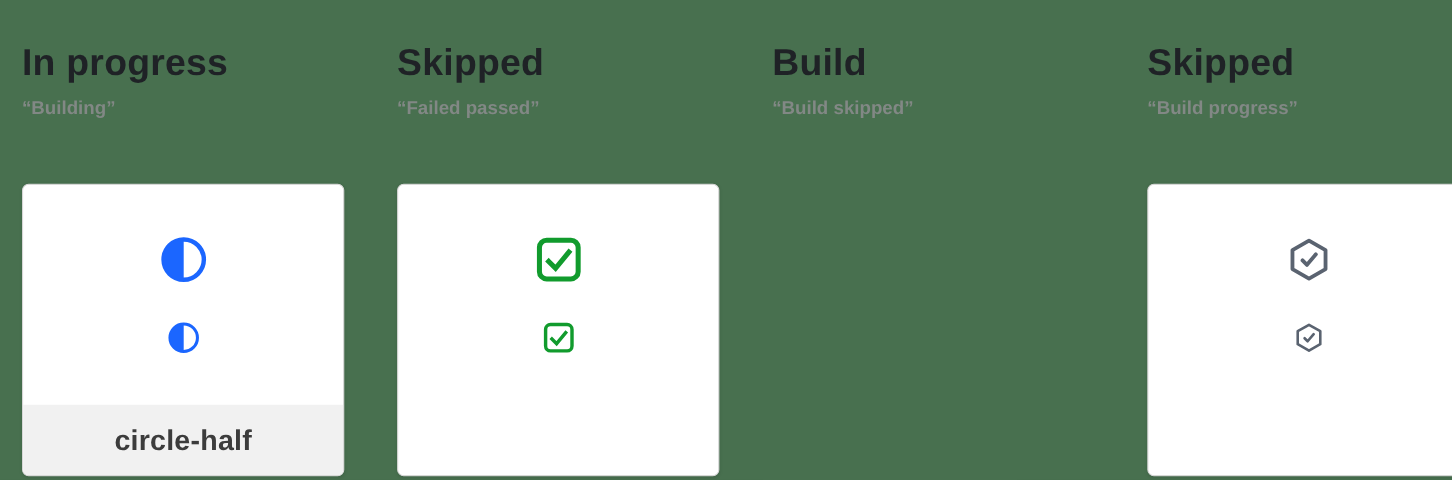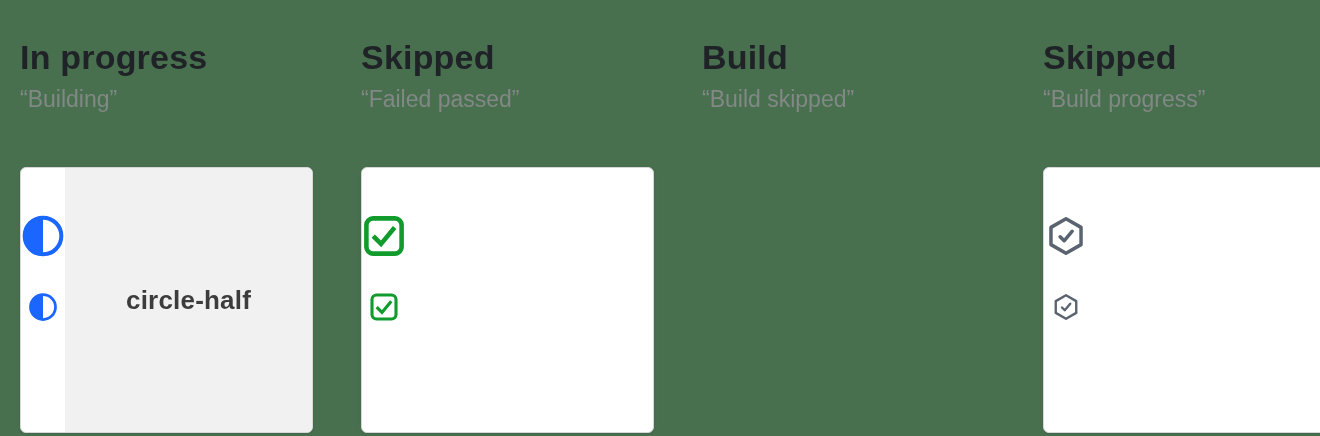--- a/index.html
+++ b/index.html
@@ -12,33 +12,33 @@
   .column { flex: 0 0 293px; width: 293px; }
 
   .col-title {
     margin: 40px 0 0 0;
     font-size: 34px; line-height: 34px;
     font-weight: 800; letter-spacing: 0.2px;
     color: #1f2226;
   }
   .col-subtitle {
     margin: 11px 0 0 0;
-    font-size: 23px; line-height: 28px;
-    font-weight: 400;
+    font-size: 17px; line-height: 28px;
+    font-weight: 700;
     color: #828885;
   }
 
   .card {
     margin-top: 54px;
     height: 264px;
     background: #ffffff;
     border: 1px solid #d7d7d7;
     border-radius: 6px;
     box-shadow: 0 1px 3px rgba(0,0,0,0.10);
-    display: flex; 
+    display: flex; flex-direction: column;
     overflow: hidden;
     box-sizing: content-box;
   }
   .icon-area {
     height: 200px; box-sizing: border-box;
     padding-top: 46px;
     display: flex; flex-direction: column; align-items: center;
     gap: 34px;
   }
   .icon { display: flex; line-height: 0; }

